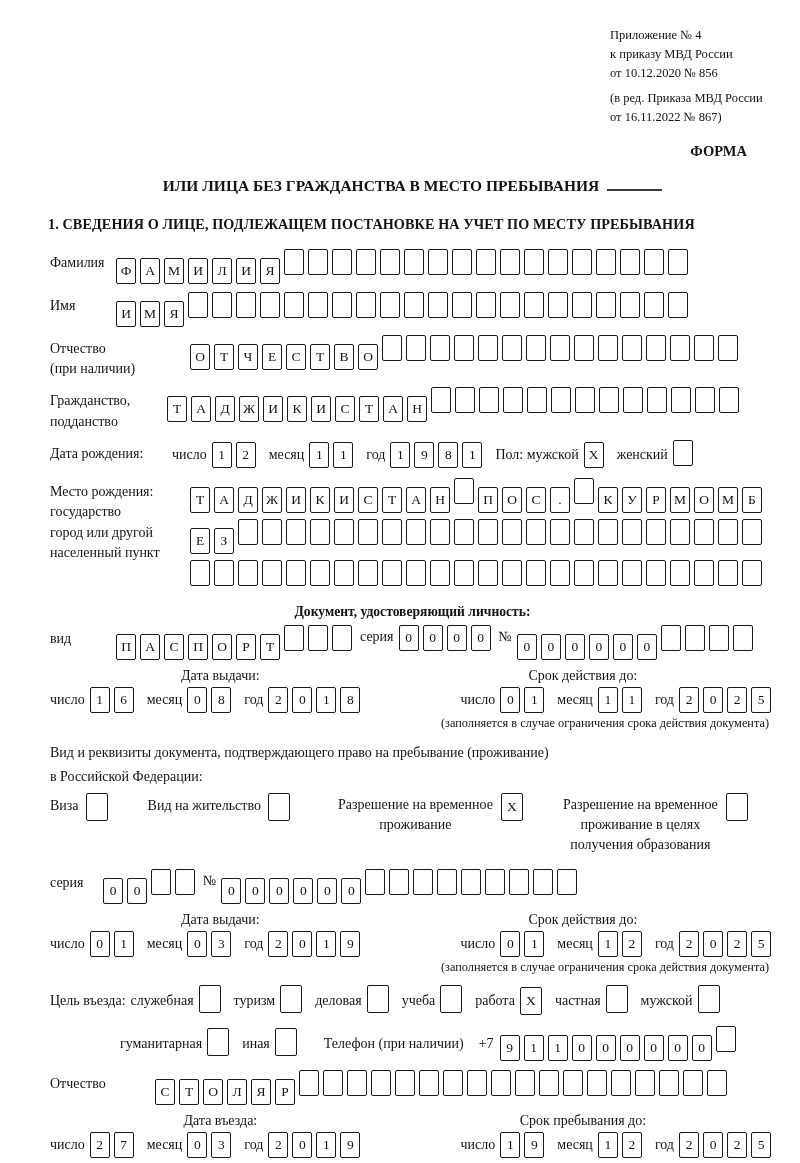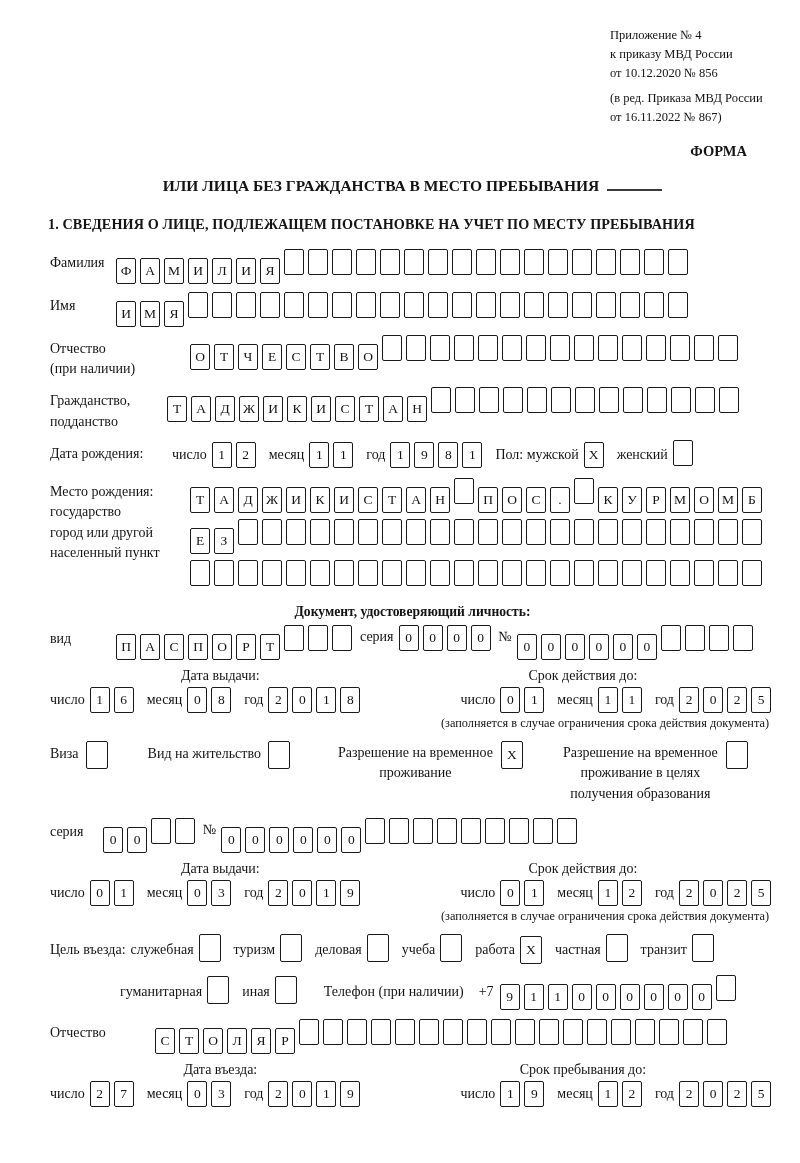--- a/index.html
+++ b/index.html
@@ -163,20 +163,24 @@
         <span class="cells"><span class="cell">0</span><span class="cell">1</span></span>
         <span class="dlbl mlft">месяц</span>
         <span class="cells"><span class="cell">1</span><span class="cell">1</span></span>
         <span class="dlbl mlft">год</span>
         <span class="cells"><span class="cell">2</span><span class="cell">0</span><span class="cell">2</span><span class="cell">5</span></span>
       </div>
     </div>
   </div>
   <div class="note-right">(заполняется в случае ограничения срока действия документа)</div>
 
+  <div class="intro">
+    <div>Вид и реквизиты документа, подтверждающего право на пребывание (проживание)</div>
+    <div>в Российской Федерации:</div>
+  </div>
 
   <div class="permits">
     <div class="permit mr14">
       <span class="plabel">Виза</span>
       <span class="cells"><span class="cell cb"></span></span>
     </div>
     <div class="permit mr22">
       <span class="plabel">Вид на жительство</span>
       <span class="cells"><span class="cell cb"></span></span>
     </div>
@@ -237,21 +241,21 @@
     <span class="vlbl">туризм</span>
     <span class="cells"><span class="cell cb"></span></span>
     <span class="vlbl">деловая</span>
     <span class="cells"><span class="cell cb"></span></span>
     <span class="vlbl">учеба</span>
     <span class="cells"><span class="cell cb"></span></span>
     <span class="vlbl">работа</span>
     <span class="cells"><span class="cell cb">X</span></span>
     <span class="vlbl">частная</span>
     <span class="cells"><span class="cell cb"></span></span>
-    <span class="vlbl">транзит</span>
+    <span class="vlbl">мужской</span>
     <span class="cells"><span class="cell cb"></span></span>
   </div>
 
   <div class="visit indent70">
     <span class="vlbl">гуманитарная</span>
     <span class="cells"><span class="cell cb"></span></span>
     <span class="vlbl">иная</span>
     <span class="cells"><span class="cell cb"></span></span>
     <span class="vlbl" style="margin-left:14px;">Телефон (при наличии)</span>
     <span class="phone-prefix">+7</span>

